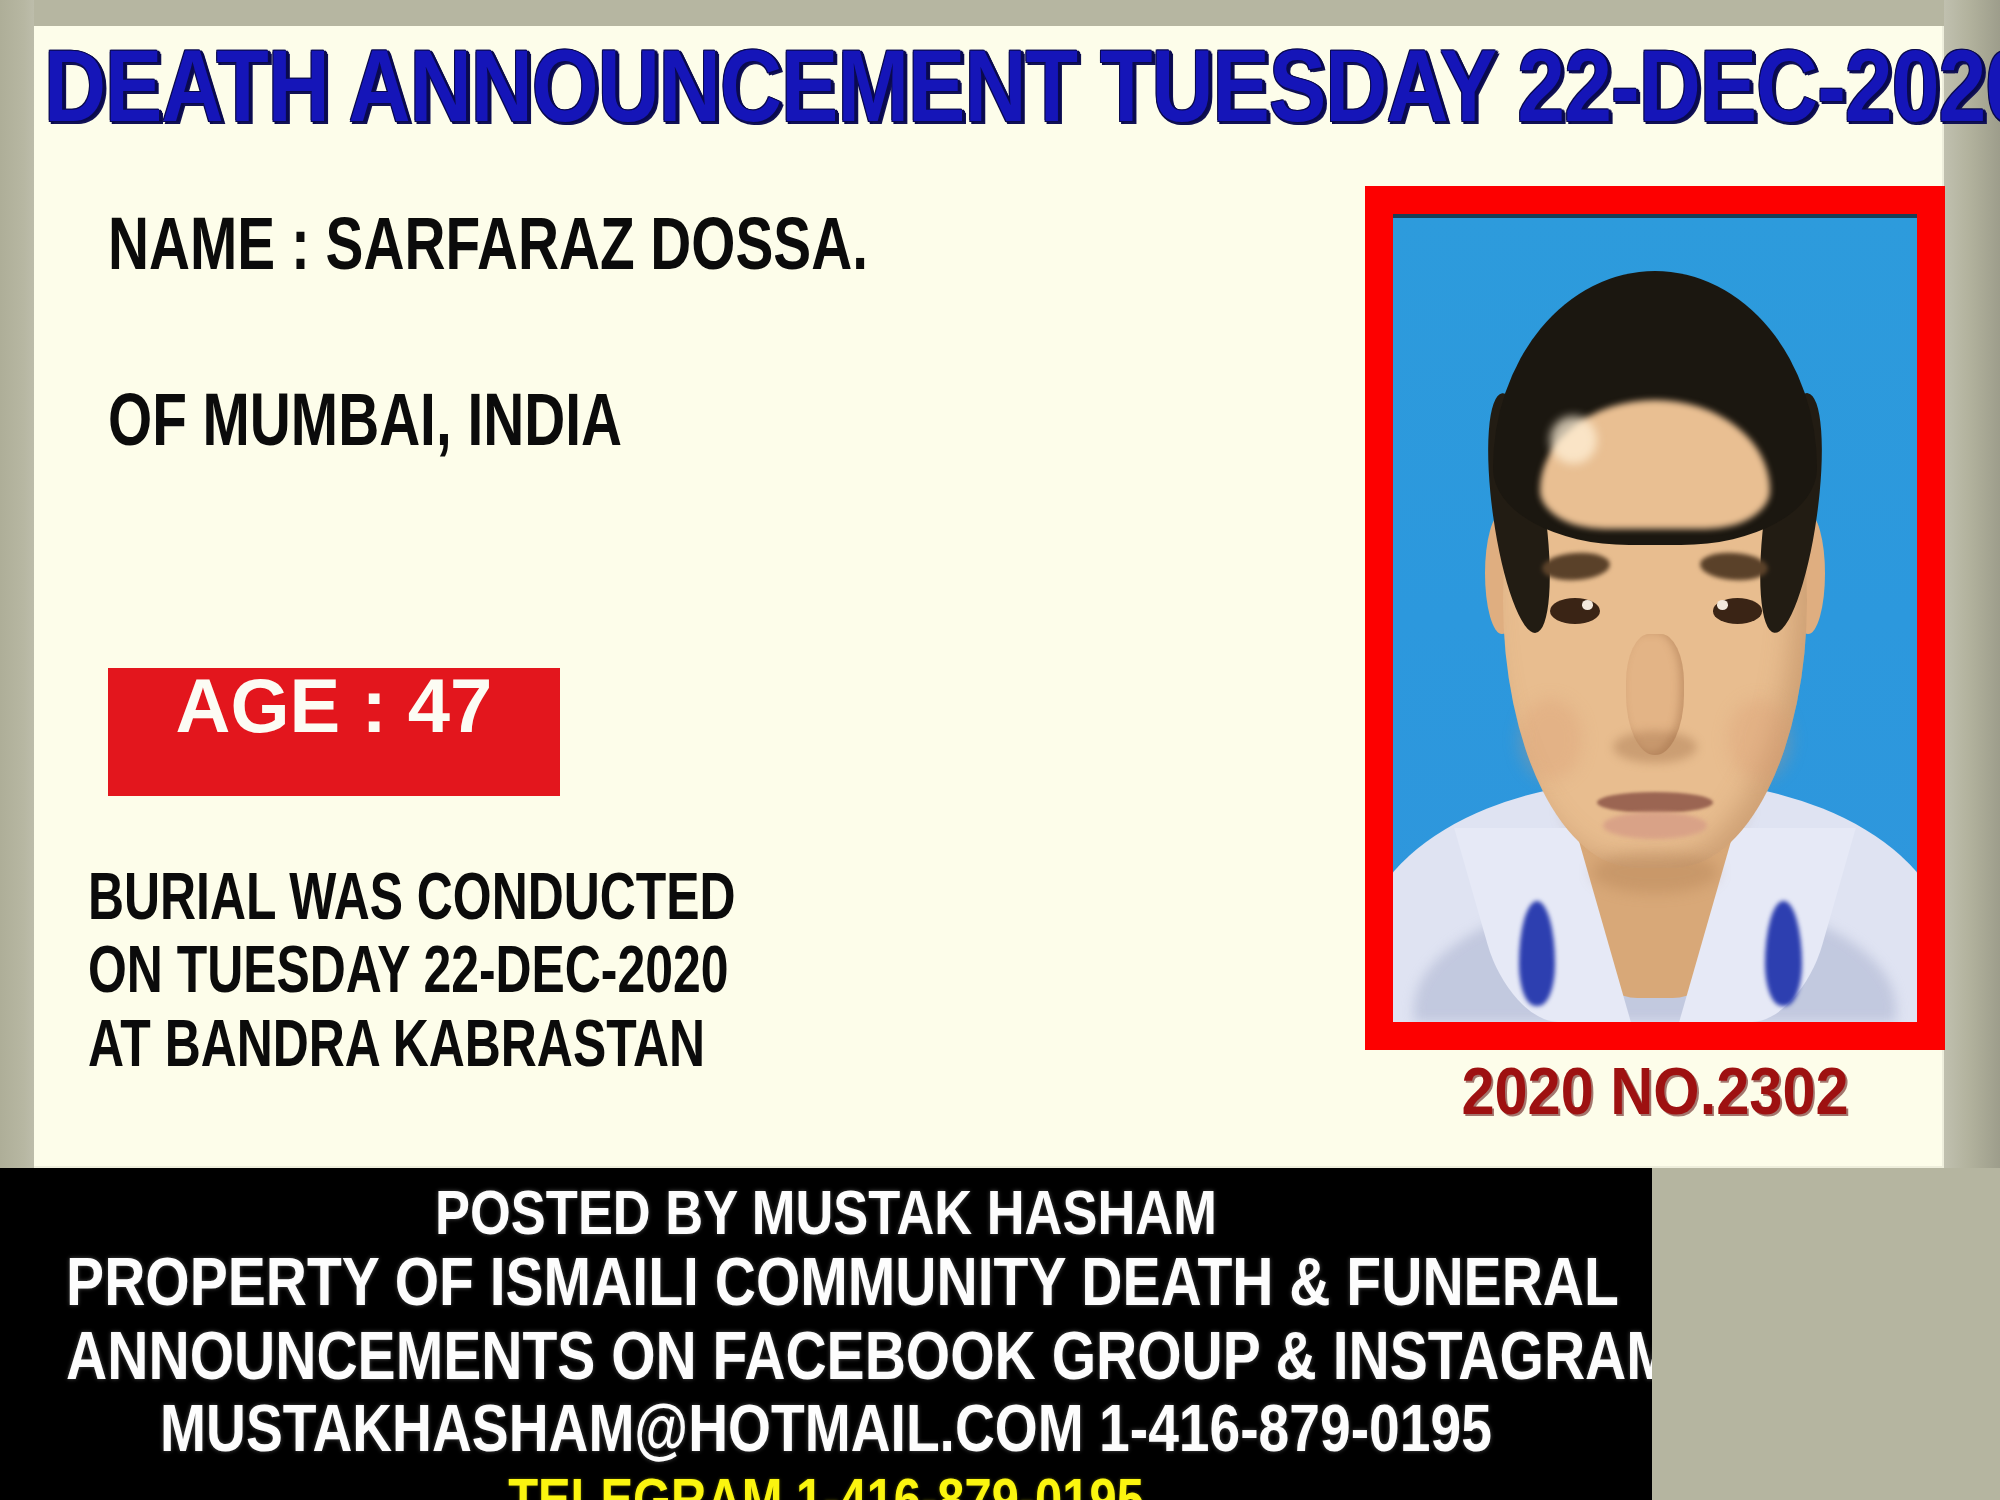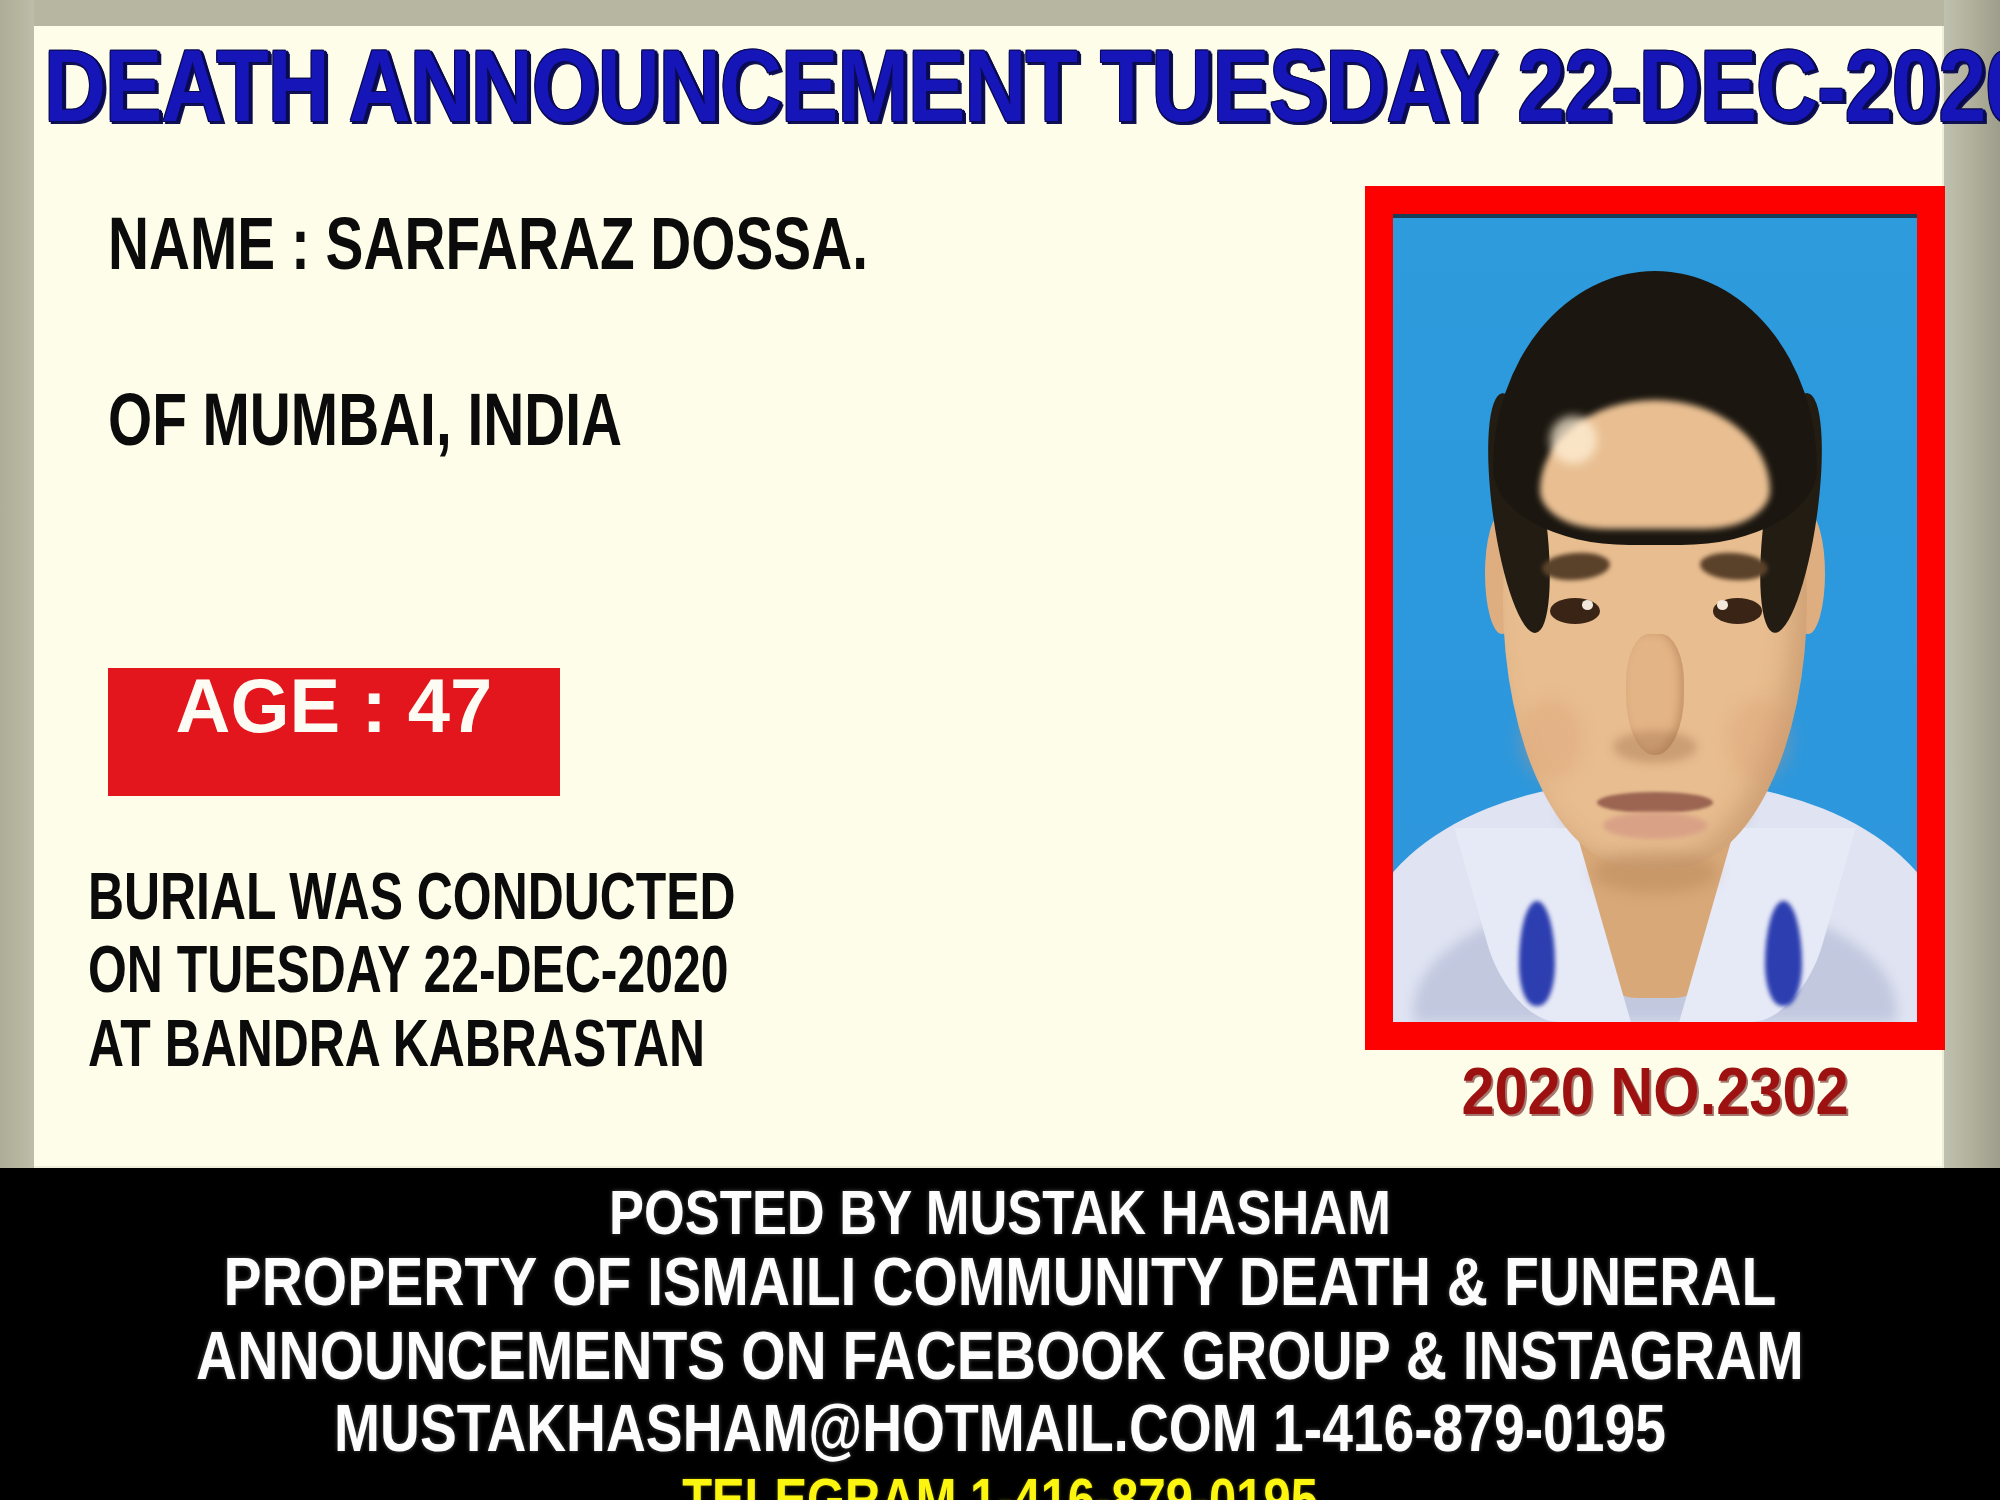--- a/index.html
+++ b/index.html
@@ -389,21 +389,21 @@
     transform: scale(0.96, 1.08);
     transform-origin: center top;
     text-shadow: 2px 2px 0 rgba(90,8,8,0.55);
   }
 
   
   .footer {
     position: absolute;
     left: 0;
     top: 1168px;
-    width: 2000px;
+    width: 1652px;
     height: 332px;
     background: #000000;
     overflow: hidden;
   }
   .footer-inner {
     padding-top: 6px;
     text-align: center;
   }
   .f-line {
     color: #fdfdfd;

